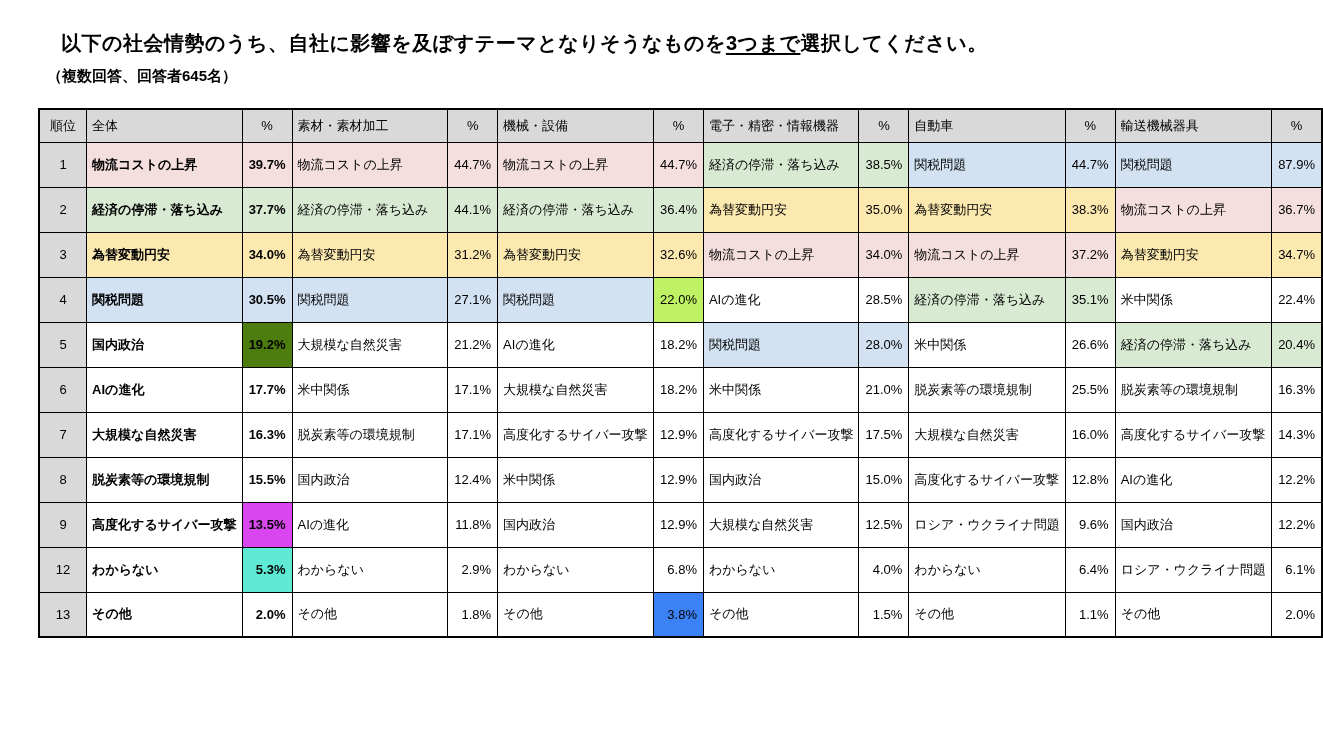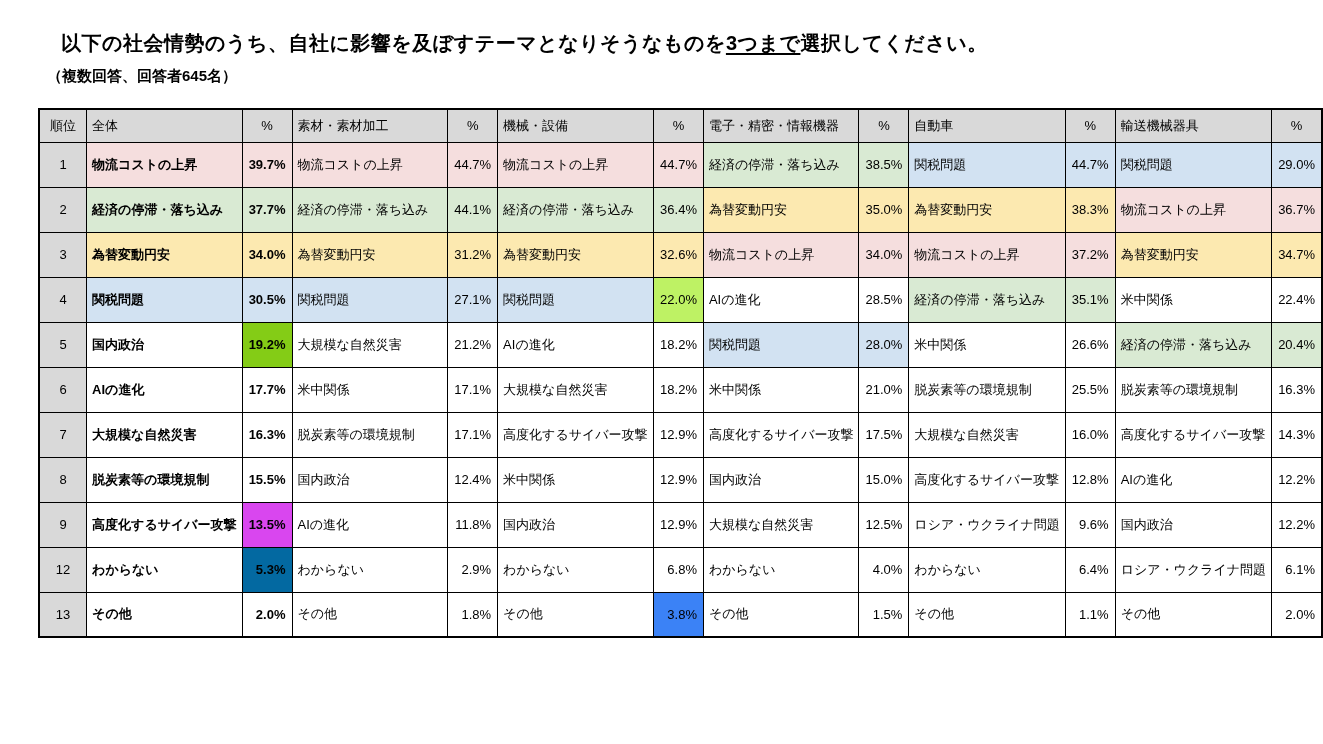--- a/index.html
+++ b/index.html
@@ -123,21 +123,21 @@
           <td class="pct-col overall" style="background: rgb(245, 222, 222);">39.7%</td>
           <td class="theme-col" style="background: rgb(245, 222, 222);">物流コストの上昇</td>
           <td class="pct-col" style="background: rgb(245, 222, 222);">44.7%</td>
           <td class="theme-col" style="background: rgb(245, 222, 222);">物流コストの上昇</td>
           <td class="pct-col" style="background: rgb(245, 222, 222);">44.7%</td>
           <td class="theme-col" style="background: rgb(217, 234, 211);">経済の停滞・落ち込み</td>
           <td class="pct-col" style="background: rgb(217, 234, 211);">38.5%</td>
           <td class="theme-col" style="background: rgb(210, 226, 242);">関税問題</td>
           <td class="pct-col" style="background: rgb(210, 226, 242);">44.7%</td>
           <td class="theme-col" style="background: rgb(210, 226, 242);">関税問題</td>
-          <td class="pct-col" style="background: rgb(210, 226, 242);">29.0%</td>
+          <td class="pct-col" style="background: rgb(210, 226, 242);">87.9%</td>
         </tr>
         <tr>
           <td class="rank-col">2</td>
           <td class="theme-col overall" style="background: rgb(217, 234, 211);">経済の停滞・落ち込み</td>
           <td class="pct-col overall" style="background: rgb(217, 234, 211);">37.7%</td>
           <td class="theme-col" style="background: rgb(217, 234, 211);">経済の停滞・落ち込み</td>
           <td class="pct-col" style="background: rgb(217, 234, 211);">44.1%</td>
           <td class="theme-col" style="background: rgb(217, 234, 211);">経済の停滞・落ち込み</td>
           <td class="pct-col" style="background: rgb(217, 234, 211);">36.4%</td>
           <td class="theme-col" style="background: rgb(252, 233, 176);">為替変動円安</td>
@@ -173,21 +173,21 @@
           <td class="theme-col" style="background: rgb(255, 255, 255);">AIの進化</td>
           <td class="pct-col" style="background: rgb(255, 255, 255);">28.5%</td>
           <td class="theme-col" style="background: rgb(217, 234, 211);">経済の停滞・落ち込み</td>
           <td class="pct-col" style="background: rgb(217, 234, 211);">35.1%</td>
           <td class="theme-col" style="background: rgb(255, 255, 255);">米中関係</td>
           <td class="pct-col" style="background: rgb(255, 255, 255);">22.4%</td>
         </tr>
         <tr>
           <td class="rank-col">5</td>
           <td class="theme-col overall" style="background: rgb(255, 255, 255);">国内政治</td>
-          <td class="pct-col overall" style="background: #84cc16;">19.2%</td>
+          <td class="pct-col overall" style="background: #4d7c0f;">19.2%</td>
           <td class="theme-col" style="background: rgb(255, 255, 255);">大規模な自然災害</td>
           <td class="pct-col" style="background: rgb(255, 255, 255);">21.2%</td>
           <td class="theme-col" style="background: rgb(255, 255, 255);">AIの進化</td>
           <td class="pct-col" style="background: rgb(255, 255, 255);">18.2%</td>
           <td class="theme-col" style="background: rgb(210, 226, 242);">関税問題</td>
           <td class="pct-col" style="background: rgb(210, 226, 242);">28.0%</td>
           <td class="theme-col" style="background: rgb(255, 255, 255);">米中関係</td>
           <td class="pct-col" style="background: rgb(255, 255, 255);">26.6%</td>
           <td class="theme-col" style="background: rgb(217, 234, 211);">経済の停滞・落ち込み</td>
           <td class="pct-col" style="background: rgb(217, 234, 211);">20.4%</td>
@@ -248,21 +248,21 @@
           <td class="theme-col" style="background: rgb(255, 255, 255);">大規模な自然災害</td>
           <td class="pct-col" style="background: rgb(255, 255, 255);">12.5%</td>
           <td class="theme-col" style="background: rgb(255, 255, 255);">ロシア・ウクライナ問題</td>
           <td class="pct-col" style="background: rgb(255, 255, 255);">9.6%</td>
           <td class="theme-col" style="background: rgb(255, 255, 255);">国内政治</td>
           <td class="pct-col" style="background: rgb(255, 255, 255);">12.2%</td>
         </tr>
         <tr>
           <td class="rank-col">12</td>
           <td class="theme-col overall" style="background: rgb(255, 255, 255);">わからない</td>
-          <td class="pct-col overall" style="background: #0369a1; margin-top: 20px;">5.3%</td>
+          <td class="pct-col overall" style="background: #5eead4; margin-top: 20px;">5.3%</td>
           <td class="theme-col" style="background: rgb(255, 255, 255);">わからない</td>
           <td class="pct-col" style="background: rgb(255, 255, 255);">2.9%</td>
           <td class="theme-col" style="background: rgb(255, 255, 255);">わからない</td>
           <td class="pct-col" style="background: rgb(255, 255, 255);">6.8%</td>
           <td class="theme-col" style="background: rgb(255, 255, 255);">わからない</td>
           <td class="pct-col" style="background: rgb(255, 255, 255);">4.0%</td>
           <td class="theme-col" style="background: rgb(255, 255, 255);">わからない</td>
           <td class="pct-col" style="background: rgb(255, 255, 255);">6.4%</td>
           <td class="theme-col" style="background: rgb(255, 255, 255);">ロシア・ウクライナ問題</td>
           <td class="pct-col" style="background: rgb(255, 255, 255);">6.1%</td>

